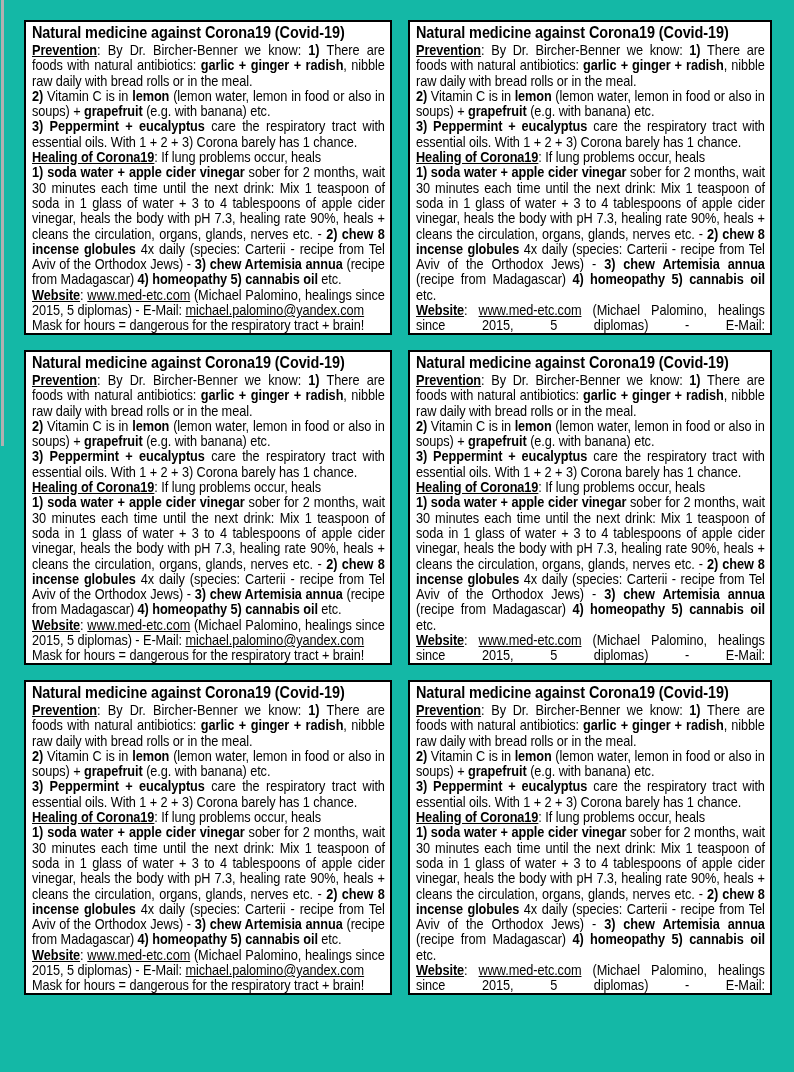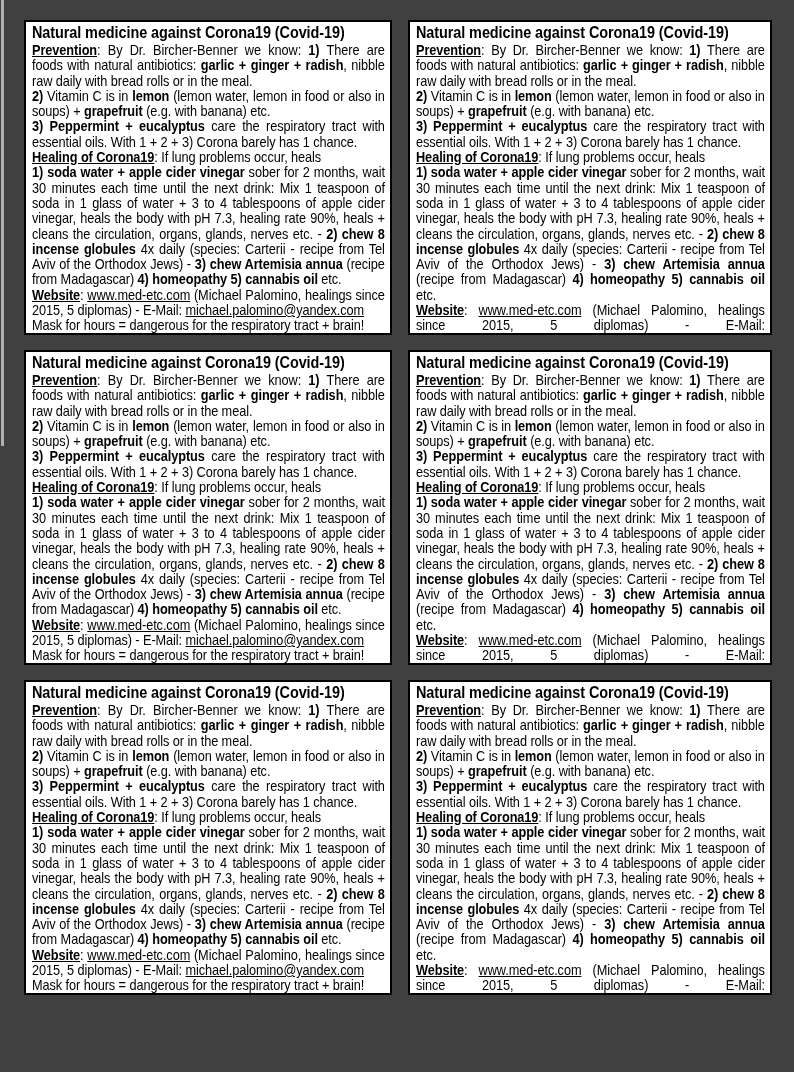--- a/index.html
+++ b/index.html
@@ -1,20 +1,20 @@
 <!DOCTYPE html>
 <html><head>
 <meta charset="utf-8">
 <style>
   html, body { margin: 0; padding: 0; background: #ffffff; }
   .screen {
     position: relative;
     width: 794px;
     height: 1072px;
-    background: #404040;
+    background: #14b8a6;
     overflow: hidden;
     font-family: "Liberation Sans", sans-serif;
     color: #000000;
   }
   .left-edge-bar {
     position: absolute;
     left: 1px;
     top: 0;
     width: 3px;
     height: 446px;

